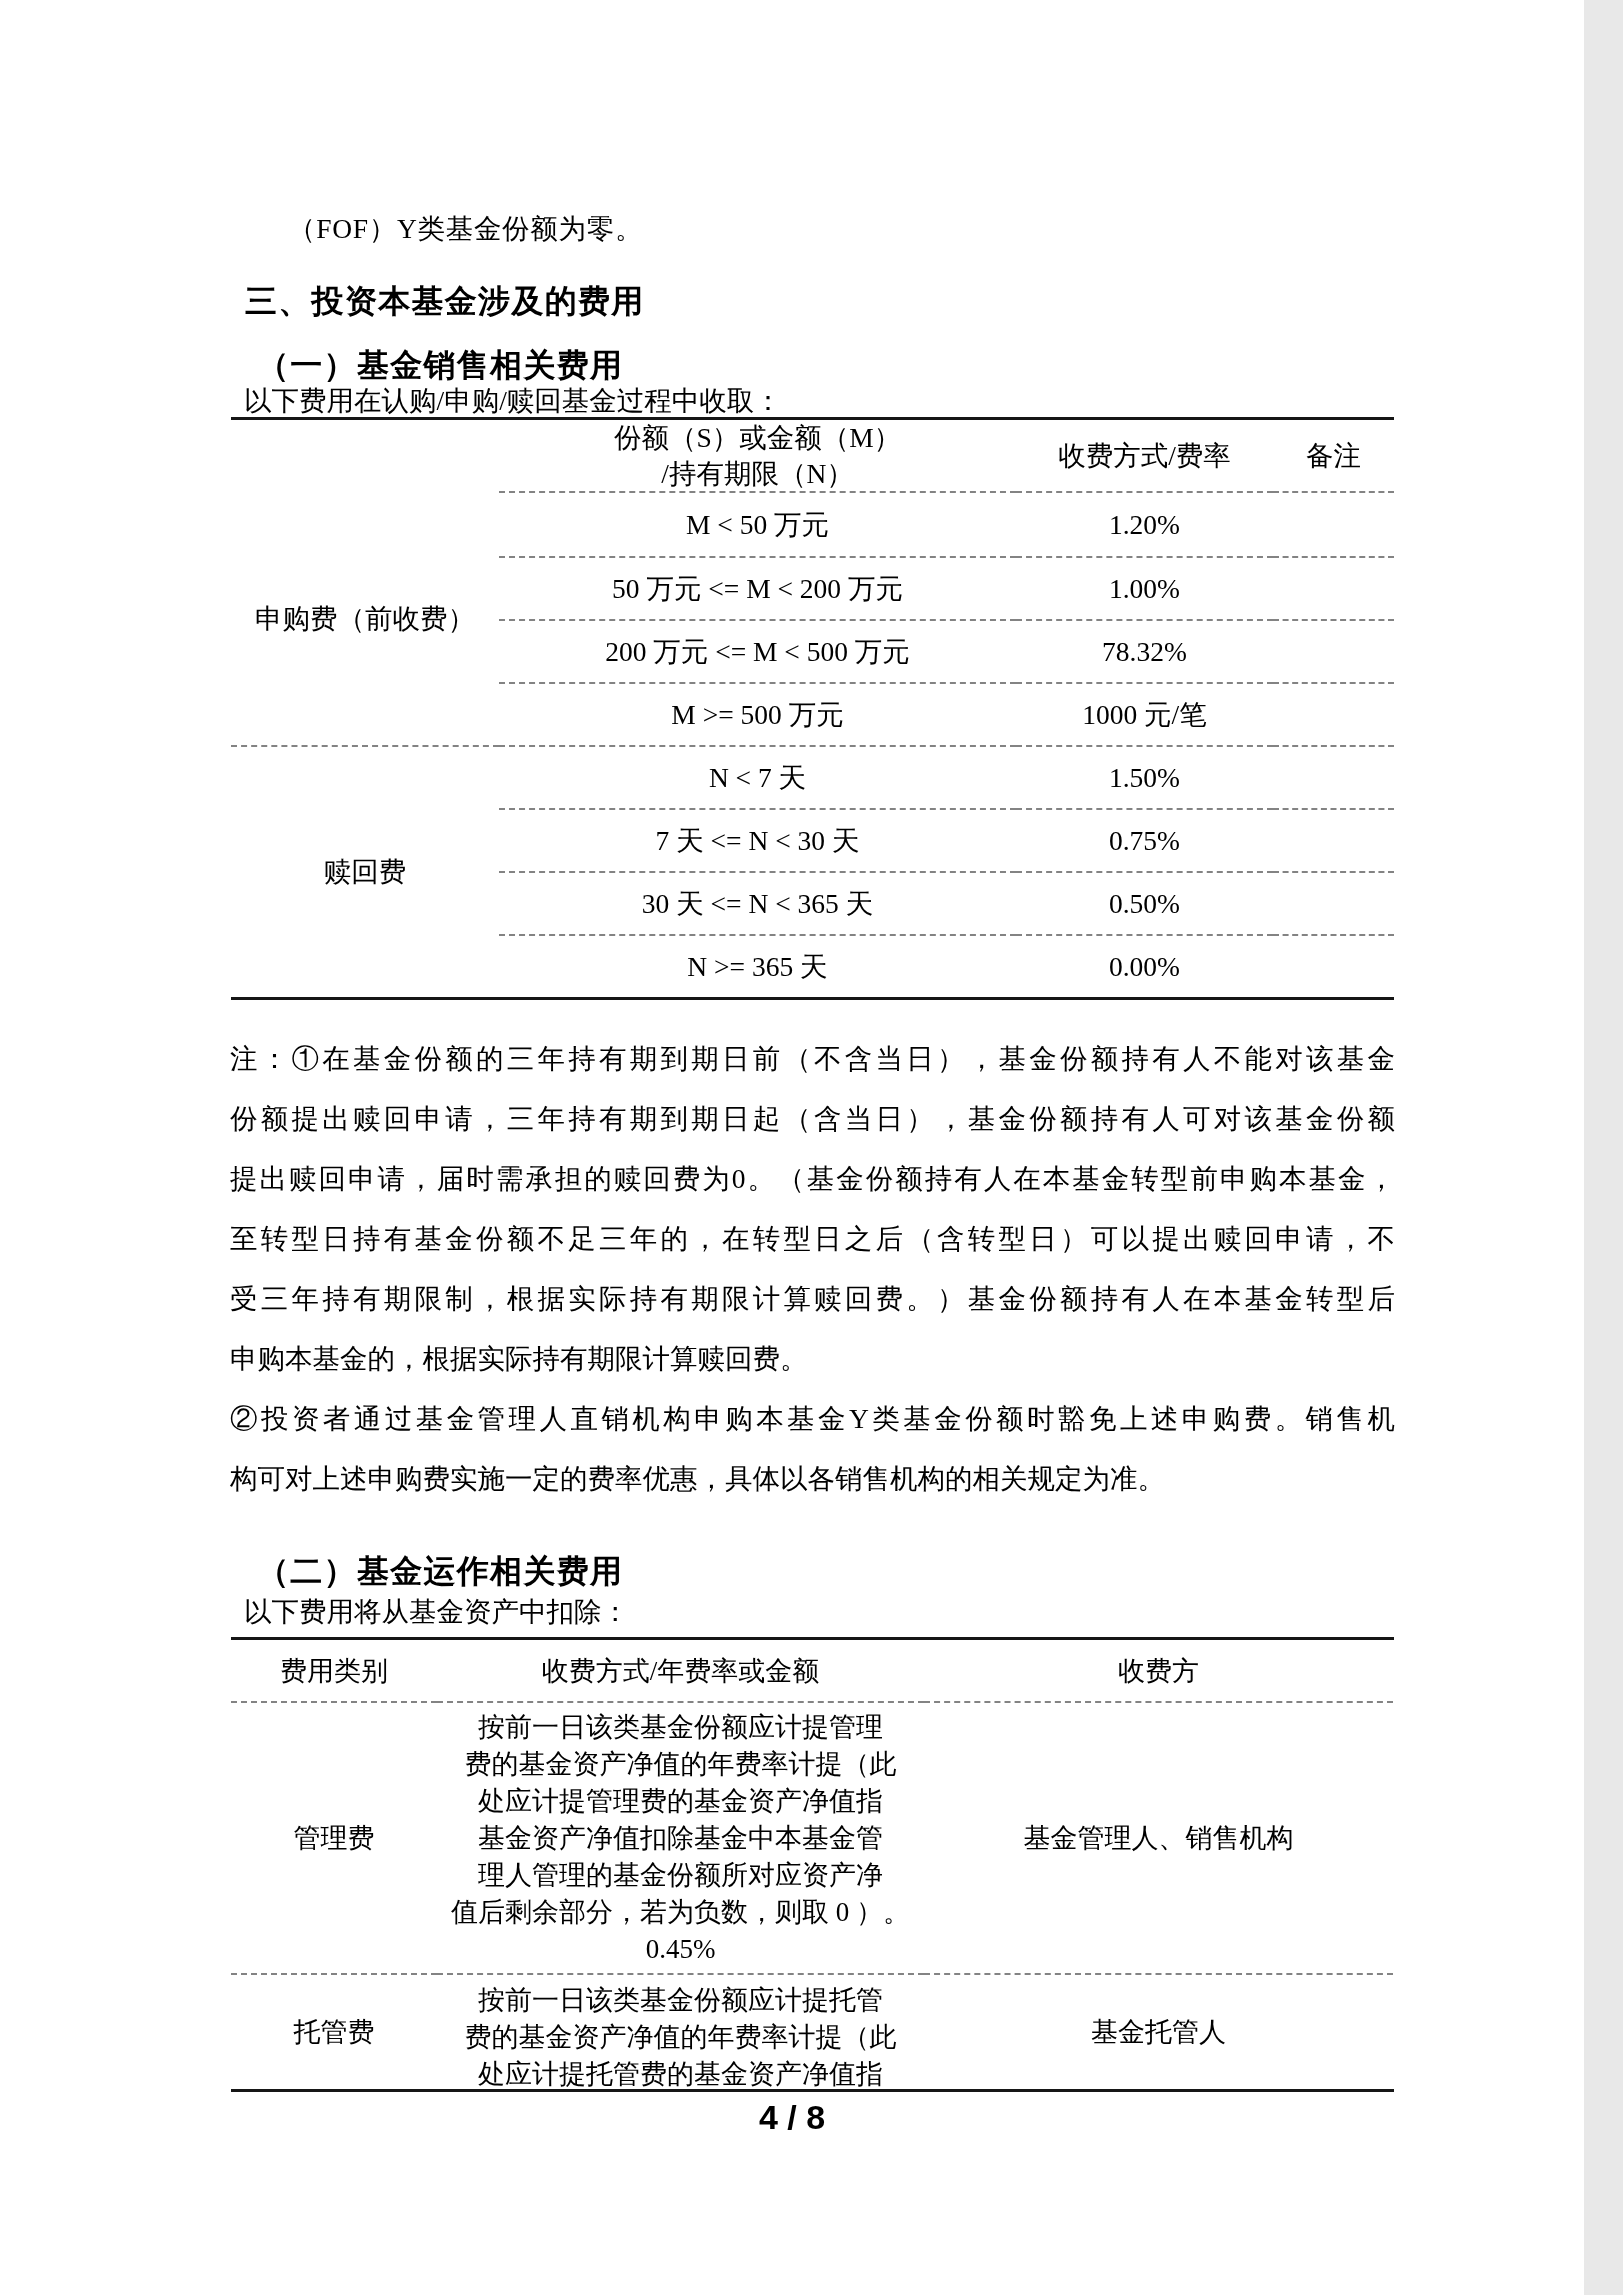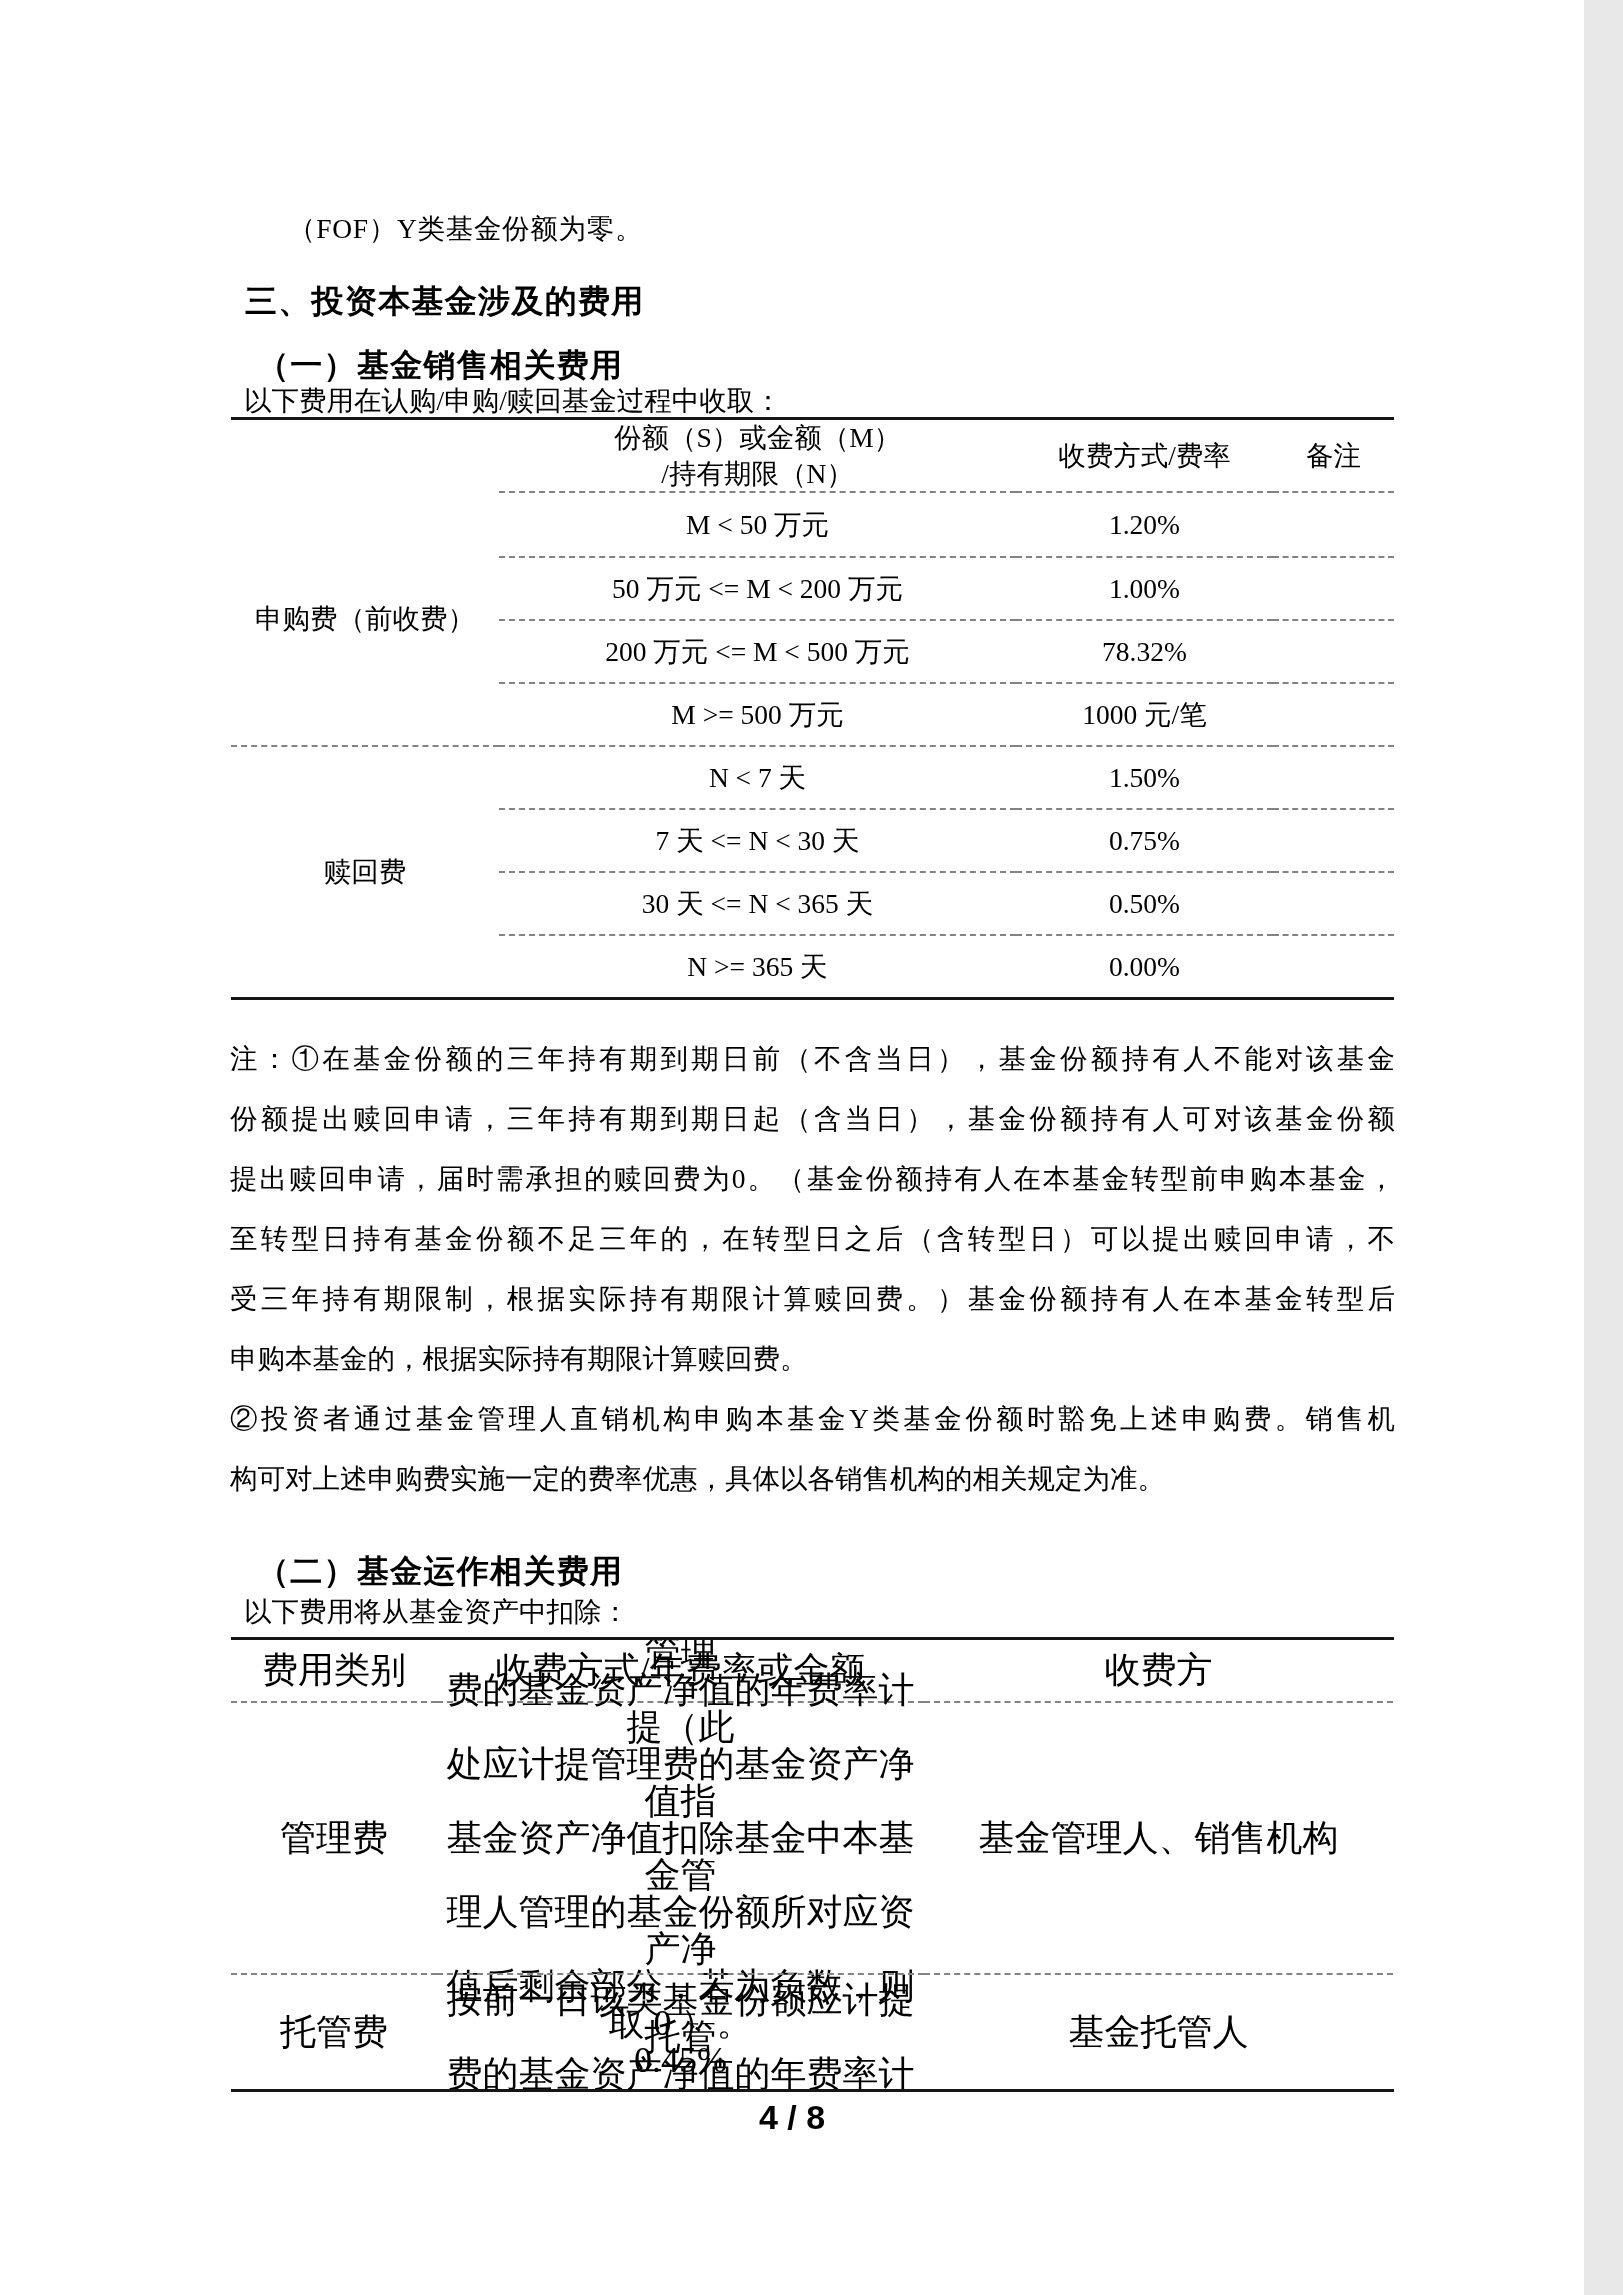--- a/index.html
+++ b/index.html
@@ -47,21 +47,21 @@
   .notes .fill  { text-align:justify; text-align-last:justify; }
 
   
   .t2 {
     position:absolute; left:231px; top:1637px; width:1163px;
     display:grid;
     grid-template-columns:206px 487px 469px;
     grid-template-rows:63px 270px 116px;
     border-top:3.3px solid #161616;
     border-bottom:3.3px solid #161616;
-    font-size:36px;
+    font-size:27px;
     overflow:hidden;
   }
   .t2 .method { line-height:37px; }
   .t2 .clip   { overflow:hidden; align-items:flex-start; padding-top:6.5px; }
 
   .footer {
     position:absolute; left:0; top:2098px; width:100%;
     text-align:center;
     font-family:"Liberation Sans","DejaVu Sans",sans-serif;
     font-weight:700; font-size:34px;

